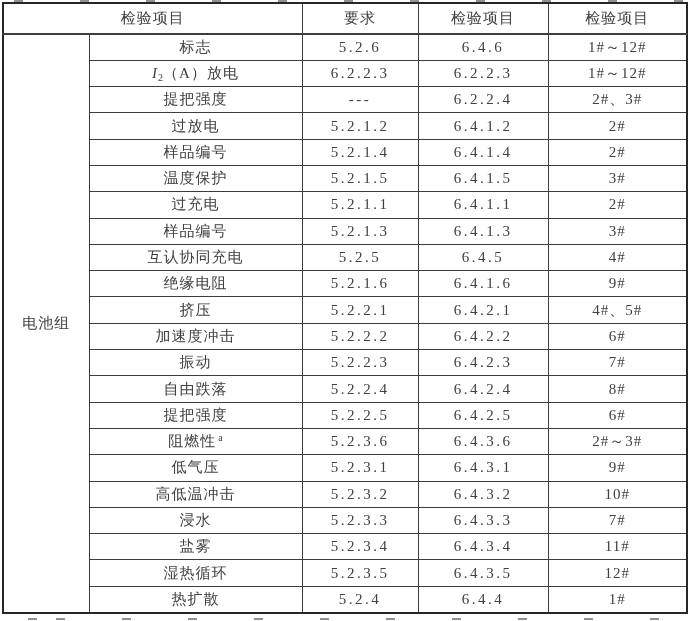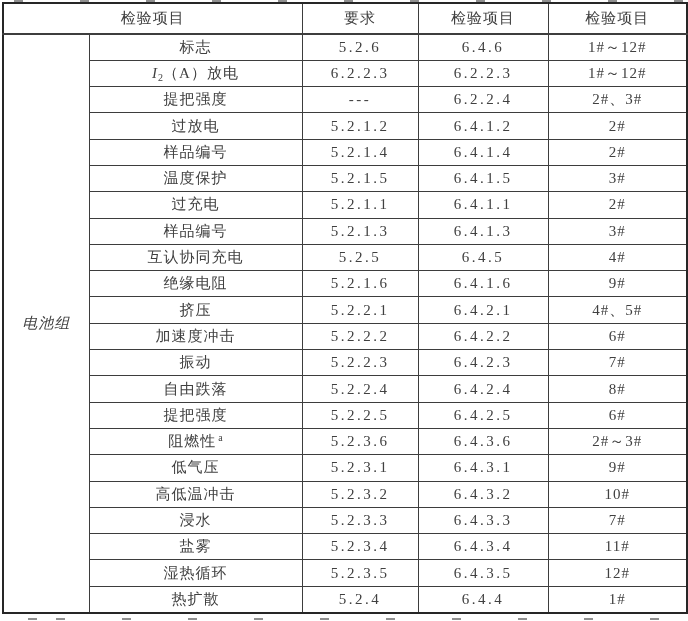--- a/index.html
+++ b/index.html
@@ -38,21 +38,20 @@
     white-space:nowrap;
   }
   .spec-table thead tr { height:31px; }
   .spec-table thead th { border-bottom-width:2px; letter-spacing:1px; }
   .spec-table tbody tr { height:26.3px; }
 
   .group-cell {
     vertical-align:top;
     padding-top:150px;
     letter-spacing:1px;
-    font-style:italic;
   }
   .item-cell { letter-spacing:1px; }
   .num-cell  { letter-spacing:2.5px; font-size:14.5px; }
   .sample-cell { letter-spacing:1px; font-size:14.5px;margin-left:24px; }
   .item-cell i { font-style:italic; font-family:"Liberation Serif","DejaVu Serif",serif; }
   .item-cell sub { font-size:10px; vertical-align:-3px; letter-spacing:0; }
   .item-cell sup { font-size:10px; vertical-align:5px; letter-spacing:0; margin-left:2px; }
 </style>
 </head>
 <body>

